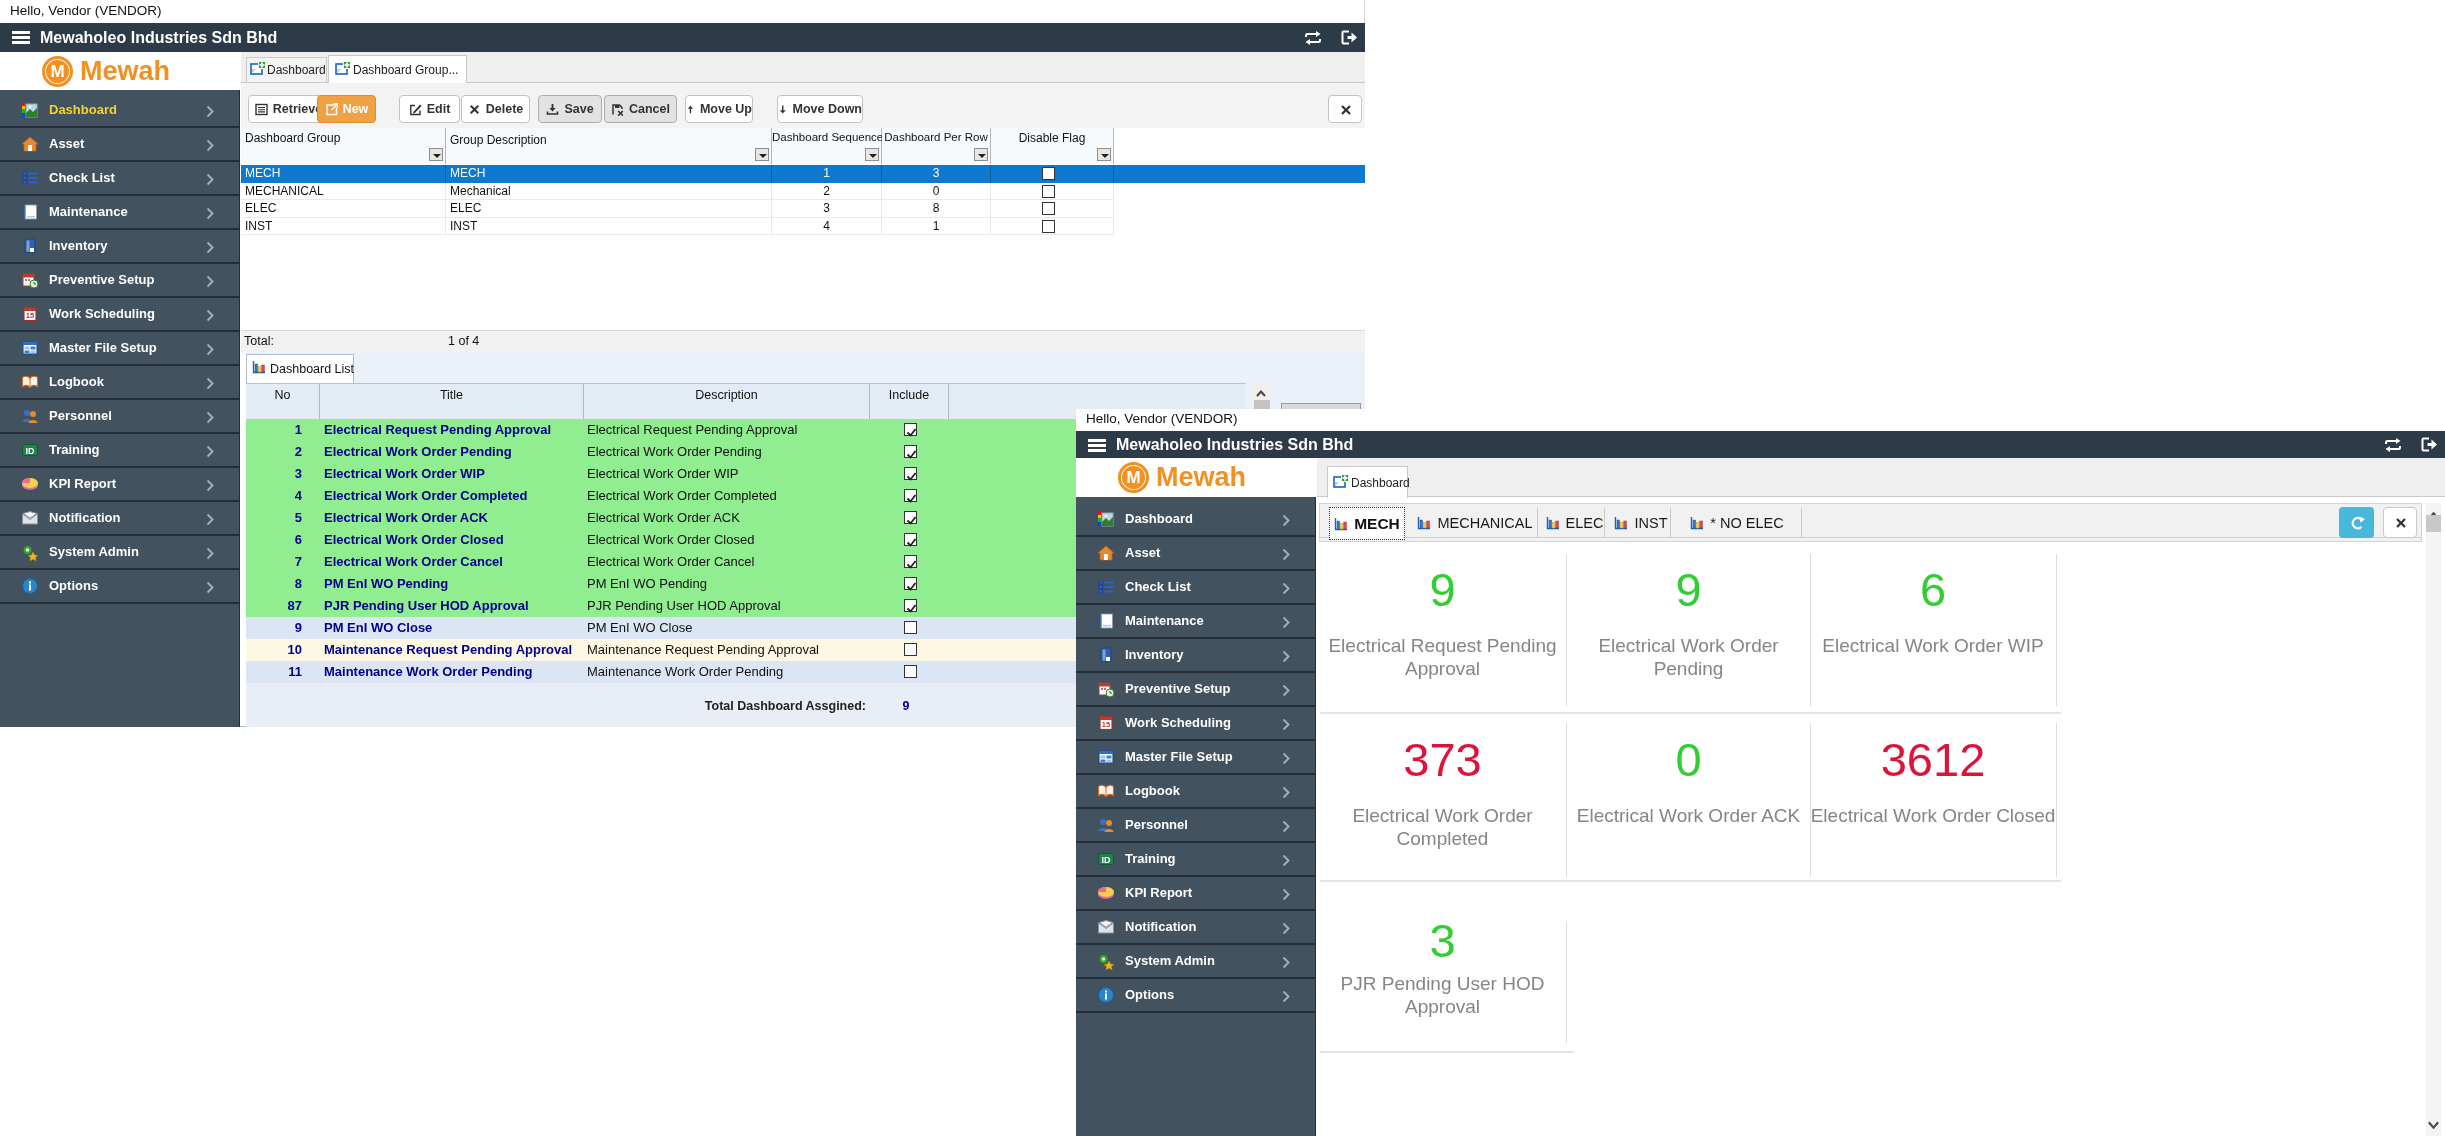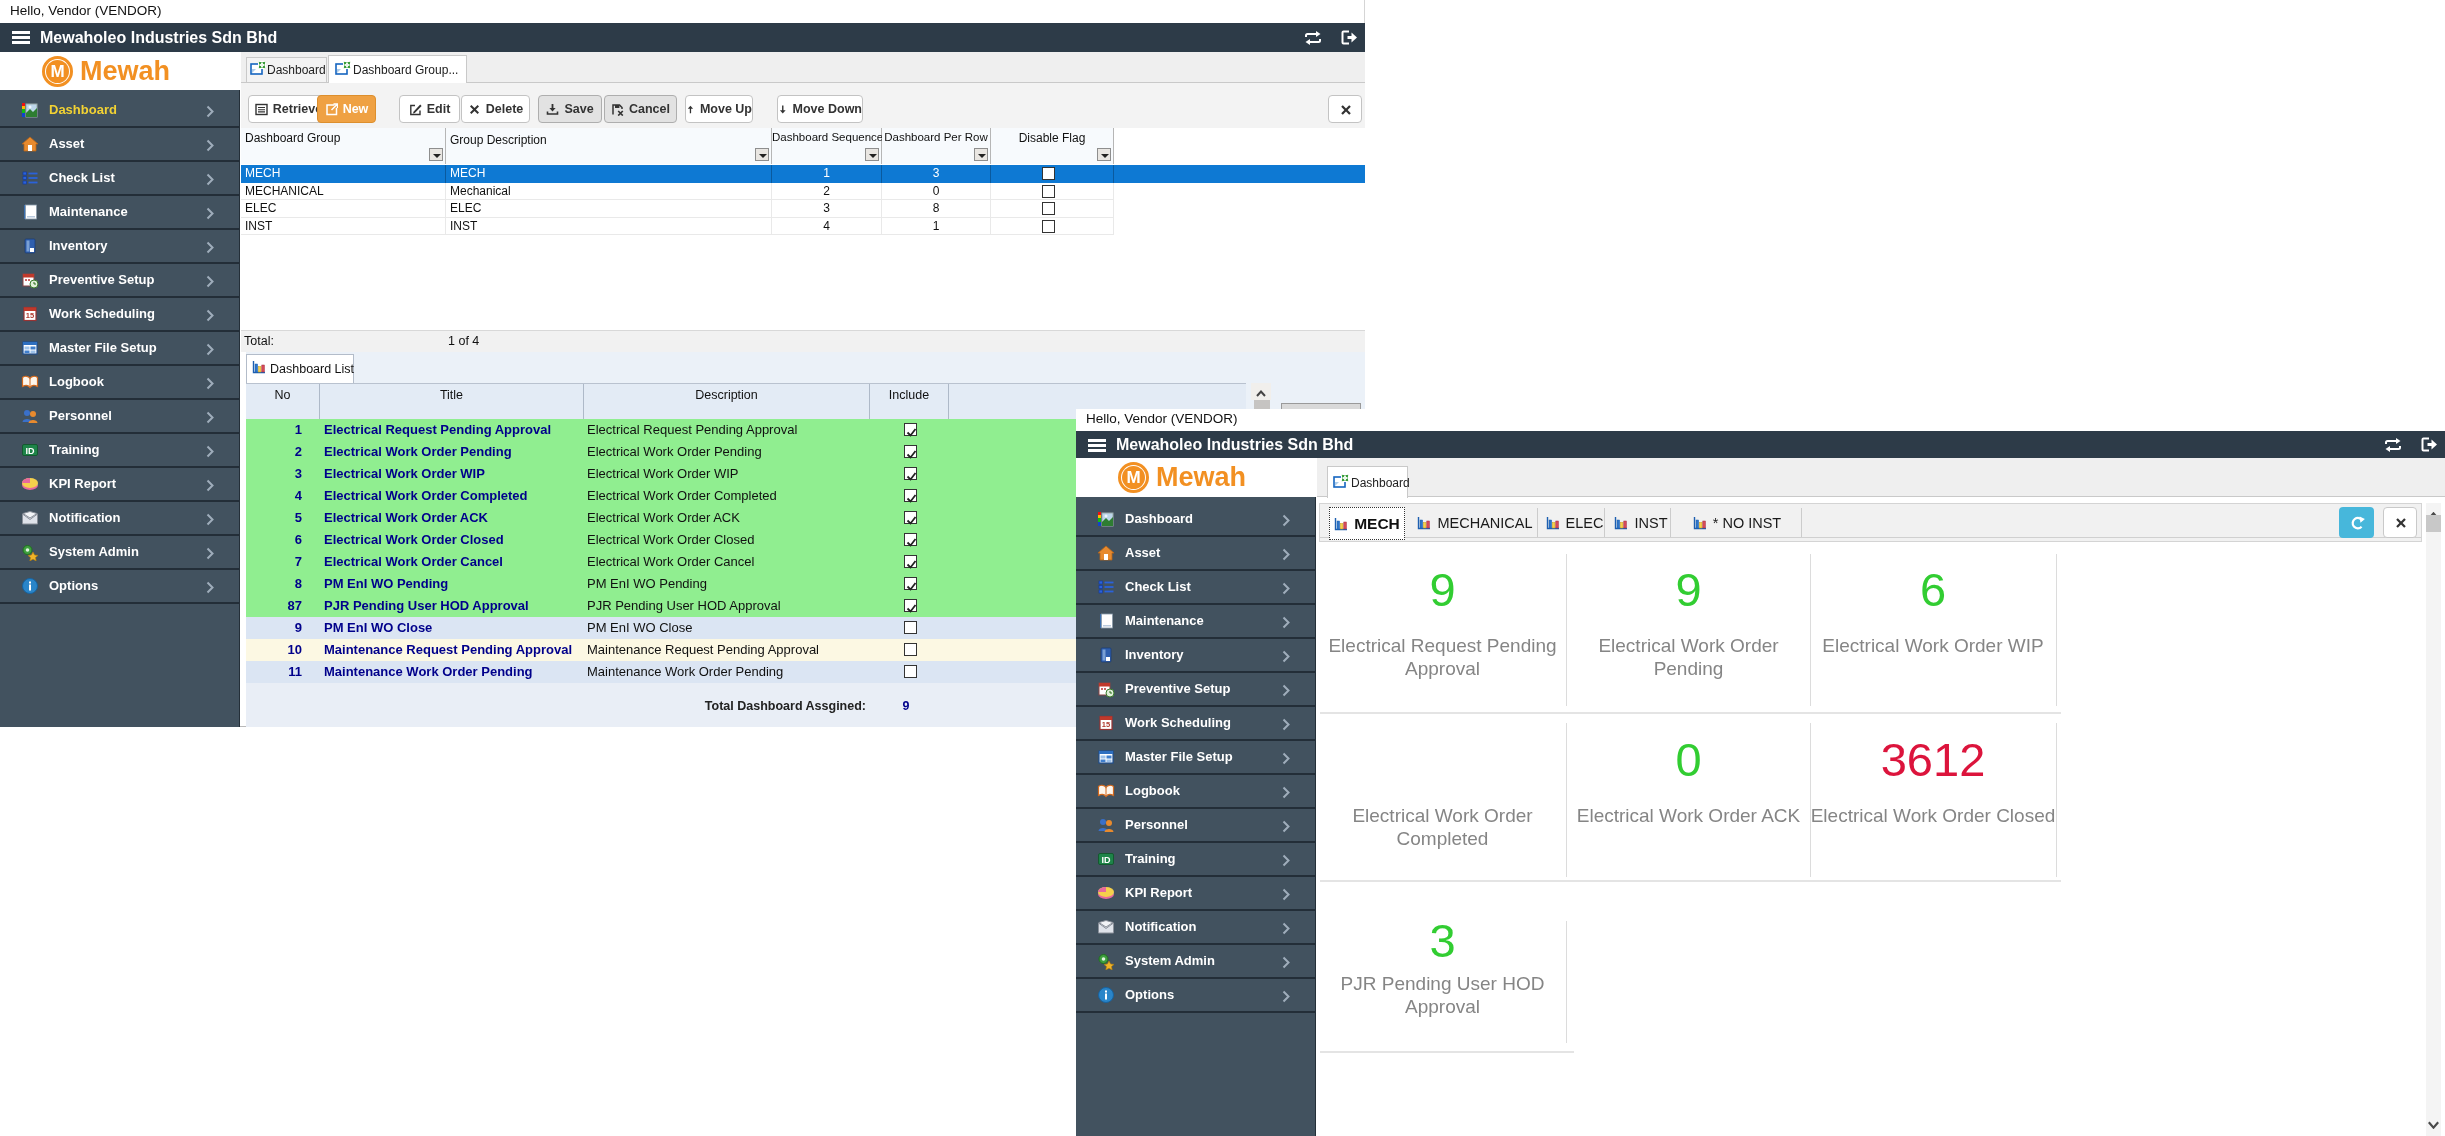--- a/index.html
+++ b/index.html
@@ -770,21 +770,21 @@
         </svg>
         <span>INST</span>
       </div>
       <div class="gtab" style="left:358px;width:118px;">
         <svg width="14" height="14" viewBox="0 0 14 14" style="">
           <path d="M1.5 1 L1.5 12.5 L13 12.5" stroke="#1d5fb0" stroke-width="1.4" fill="none"></path>
           <rect x="3" y="4" width="2.6" height="8" fill="#2e75c8" stroke="#1d5fb0" stroke-width="0.5"></rect>
           <rect x="6.4" y="6.5" width="2.6" height="5.5" fill="#f5d04c" stroke="#c8a11c" stroke-width="0.5"></rect>
           <rect x="9.8" y="5" width="2.6" height="7" fill="#d64a5a" stroke="#a42a3a" stroke-width="0.5"></rect>
         </svg>
-        <span>* NO INST</span>
+        <span>* NO ELEC</span>
       </div>
       <div class="abs" style="left:217px;top:4px;width:1px;height:29px;background:#cccccc;"></div>
       <div class="abs" style="left:284px;top:4px;width:1px;height:29px;background:#cccccc;"></div>
       <div class="abs" style="left:350px;top:4px;width:1px;height:29px;background:#cccccc;"></div>
       <div class="abs" style="left:481px;top:4px;width:1px;height:29px;background:#cccccc;"></div>
       <div class="abs" style="left:1019px;top:3px;width:35px;height:31px;background:#47b7db;border-radius:4px;display:flex;align-items:center;justify-content:center;">
         <svg width="16" height="16" viewBox="0 0 16 16" style="">
           <path d="M12.6 11.8 A5.2 5.2 0 1 1 13.4 5.6" fill="none" stroke="#fff" stroke-width="2.2"></path>
           <path d="M10.6 1.6 L15.9 4.0 L11.4 7.8 Z" fill="#fff"></path>
         </svg>
@@ -807,20 +807,21 @@
     <div class="num" style="left:244px;top:157px;color:#32cd32;">9</div>
     <div class="lbl" style="left:244px;top:225px;">Electrical Request Pending<br>Approval</div>
     <div class="num" style="left:490px;top:157px;color:#32cd32;">9</div>
     <div class="lbl" style="left:490px;top:225px;">Electrical Work Order<br>Pending</div>
     <div class="num" style="left:734.5px;top:157px;color:#32cd32;">6</div>
     <div class="lbl" style="left:734.5px;top:225px;">Electrical Work Order WIP</div>
     <div class="vsep" style="left:489.5px;top:145px;height:152px;"></div>
     <div class="vsep" style="left:734px;top:145px;height:152px;"></div>
     <div class="vsep" style="left:979.5px;top:145px;height:152px;"></div>
     <div class="hdiv" style="left:244px;top:303px;width:741px;"></div>
+    <div class="num" style="left:244px;top:327px;color:#dc143c;">373</div>
     <div class="lbl" style="left:244px;top:395px;">Electrical Work Order<br>Completed</div>
     <div class="num" style="left:490px;top:327px;color:#32cd32;">0</div>
     <div class="lbl" style="left:490px;top:395px;">Electrical Work Order ACK</div>
     <div class="num" style="left:734.5px;top:327px;color:#dc143c;">3612</div>
     <div class="lbl" style="left:734.5px;top:395px;">Electrical Work Order Closed</div>
     <div class="vsep" style="left:489.5px;top:314px;height:154px;"></div>
     <div class="vsep" style="left:734px;top:314px;height:154px;"></div>
     <div class="vsep" style="left:979.5px;top:314px;height:154px;"></div>
     <div class="hdiv" style="left:244px;top:471px;width:741px;"></div>
     <div class="num" style="left:244px;top:508px;color:#32cd32;">3</div>

